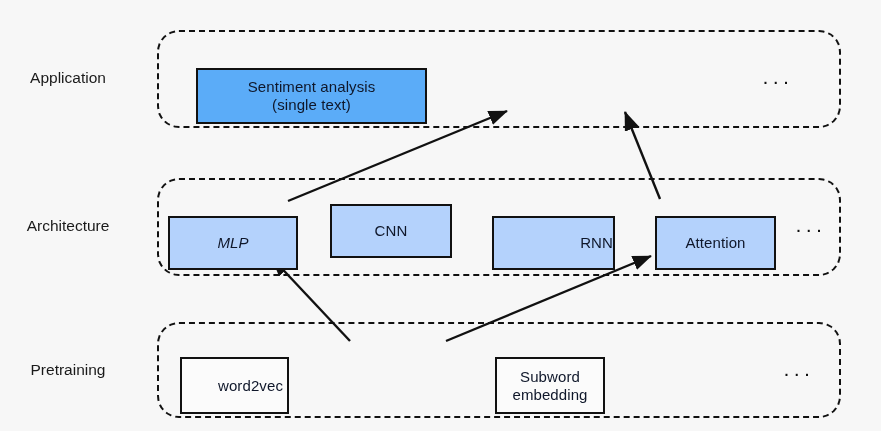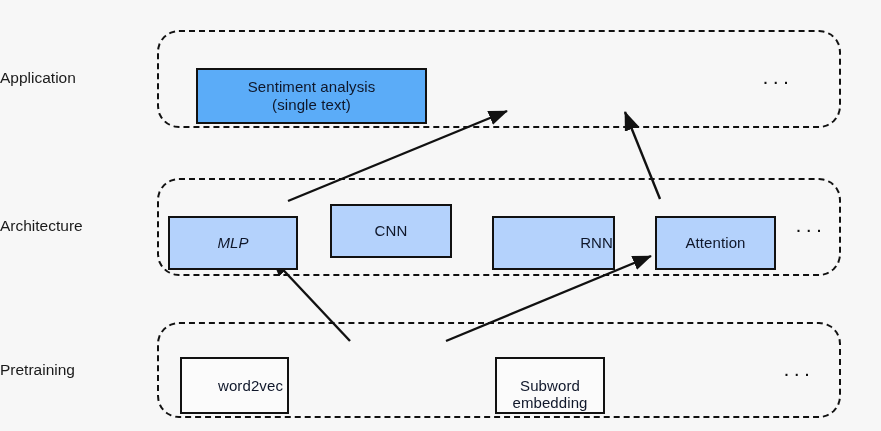--- a/index.html
+++ b/index.html
@@ -19,21 +19,21 @@
     position: absolute;
     left: 0;
     top: 0;
     width: 881px;
     height: 431px;
   }
   .row-label {
     position: absolute;
     font-size: 15.5px;
     color: #1a1a1a;
-    text-align: left;
+    text-align: center;
     white-space: nowrap;
     line-height: 1;
   }
   .group-box {
     position: absolute;
     border: 2.2px dashed #111111;
     border-radius: 22px;
     box-sizing: border-box;
     background: transparent;
   }
@@ -128,21 +128,21 @@
 
   <div class="row-label" style="left:0px; top:362px; width:136px;">Pretraining</div>
 
   <div class="group-box" style="left:157px; top:322px; width:684px; height:96px;"></div>
 
   <div class="node node-pre" style="left:180px; top:341px; width:109px; height:57px;padding-left:32px;">
     <span>word2vec</span>
   </div>
 
 
-  <div class="node node-pre" style="left:495px; top:341px; width:110px; height:57px;align-items:flex-end;">
+  <div class="node node-pre" style="left:495px; top:341px; width:110px; height:57px;">
     <div>
       <span>Subword</span><br>
       <span>embedding</span>
     </div>
   </div>
 
 
   <div class="ellipsis" style="left:783px; top:362px;">···</div>
 
 </div>

